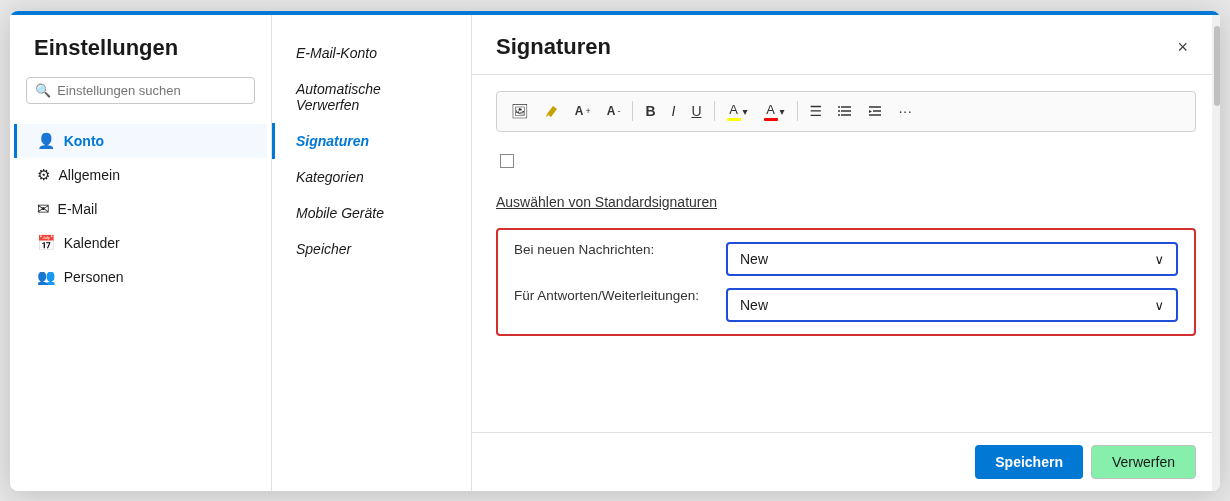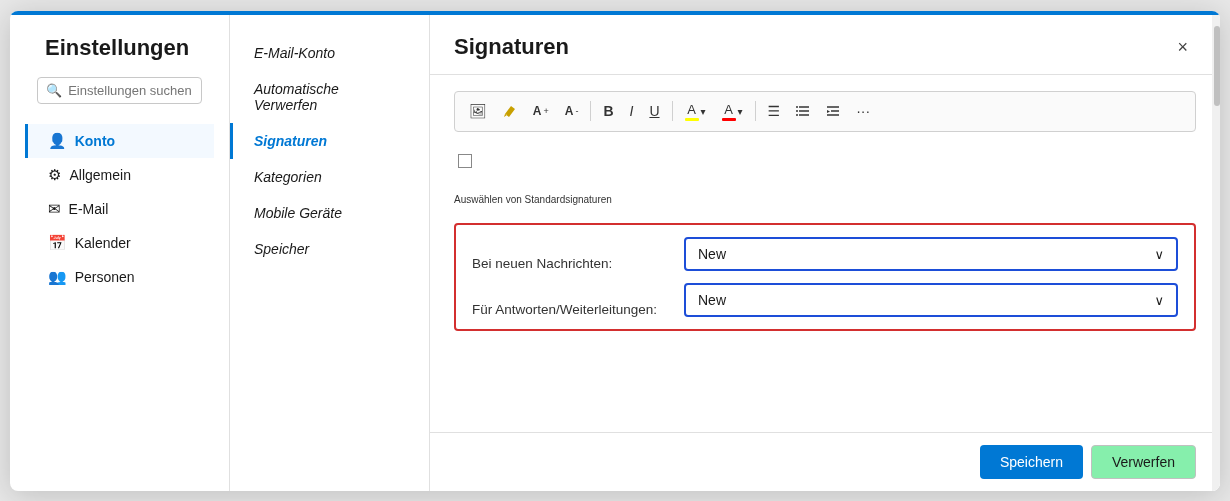--- a/index.html
+++ b/index.html
@@ -34,24 +34,24 @@
     }
 
     .modal-body {
       display: flex;
       flex: 1;
       overflow: hidden;
     }
 
     
     .sidebar {
-      width: 220px;
+      width: 262px;
       flex-shrink: 0;
       border-right: 1px solid #e0e0e0;
-      padding: 20px 15px;
+      padding: 20px 4px;
       display: flex;
       flex-direction: column;
       gap: 4px;
     }
 
     .sidebar-title {
       font-size: 22px;
       font-weight: 600;
       color: #1a1a1a;
       padding: 0 20px 12px 20px;
@@ -239,39 +239,40 @@
       flex-shrink: 0;
     }
 
     .bookings-label {
       font-size: 13px;
       color: #555;
     }
 
     
     .section-label {
-      font-size: 10px;
+      font-size: 14px;
       color: #333;
       font-weight: 400;
       padding: 4px 0;
+      text-decoration: underline;
     }
 
     
     .dropdown-selection-box {
       border: 2px solid #d32f2f;
       border-radius: 4px;
       padding: 12px 16px;
       display: flex;
       flex-direction: column;
       gap: 12px;
     }
 
     .dropdown-row {
       display: flex;
-      align-items: flex-end;
+      align-items: flex-start;
       gap: 12px;
     }
 
     .dropdown-label {
       font-size: 13.5px;
       color: #333;
       min-width: 200px;
       flex-shrink: 0;
     }
 
@@ -320,21 +321,21 @@
       background: white;
     }
 
     .btn-primary {
       background: #0078d4;
       color: white;
       border: none;
       border-radius: 4px;
       padding: 8px 20px;
       font-size: 14px;
-      font-weight: 400;
+      font-weight: 700;
       cursor: pointer;
     }
 
     .btn-secondary {
       background: #86efac;
       color: #1a1a1a;
       border: 1px solid #c0c0c0;
       border-radius: 4px;
       padding: 8px 20px;
       font-size: 14px;

